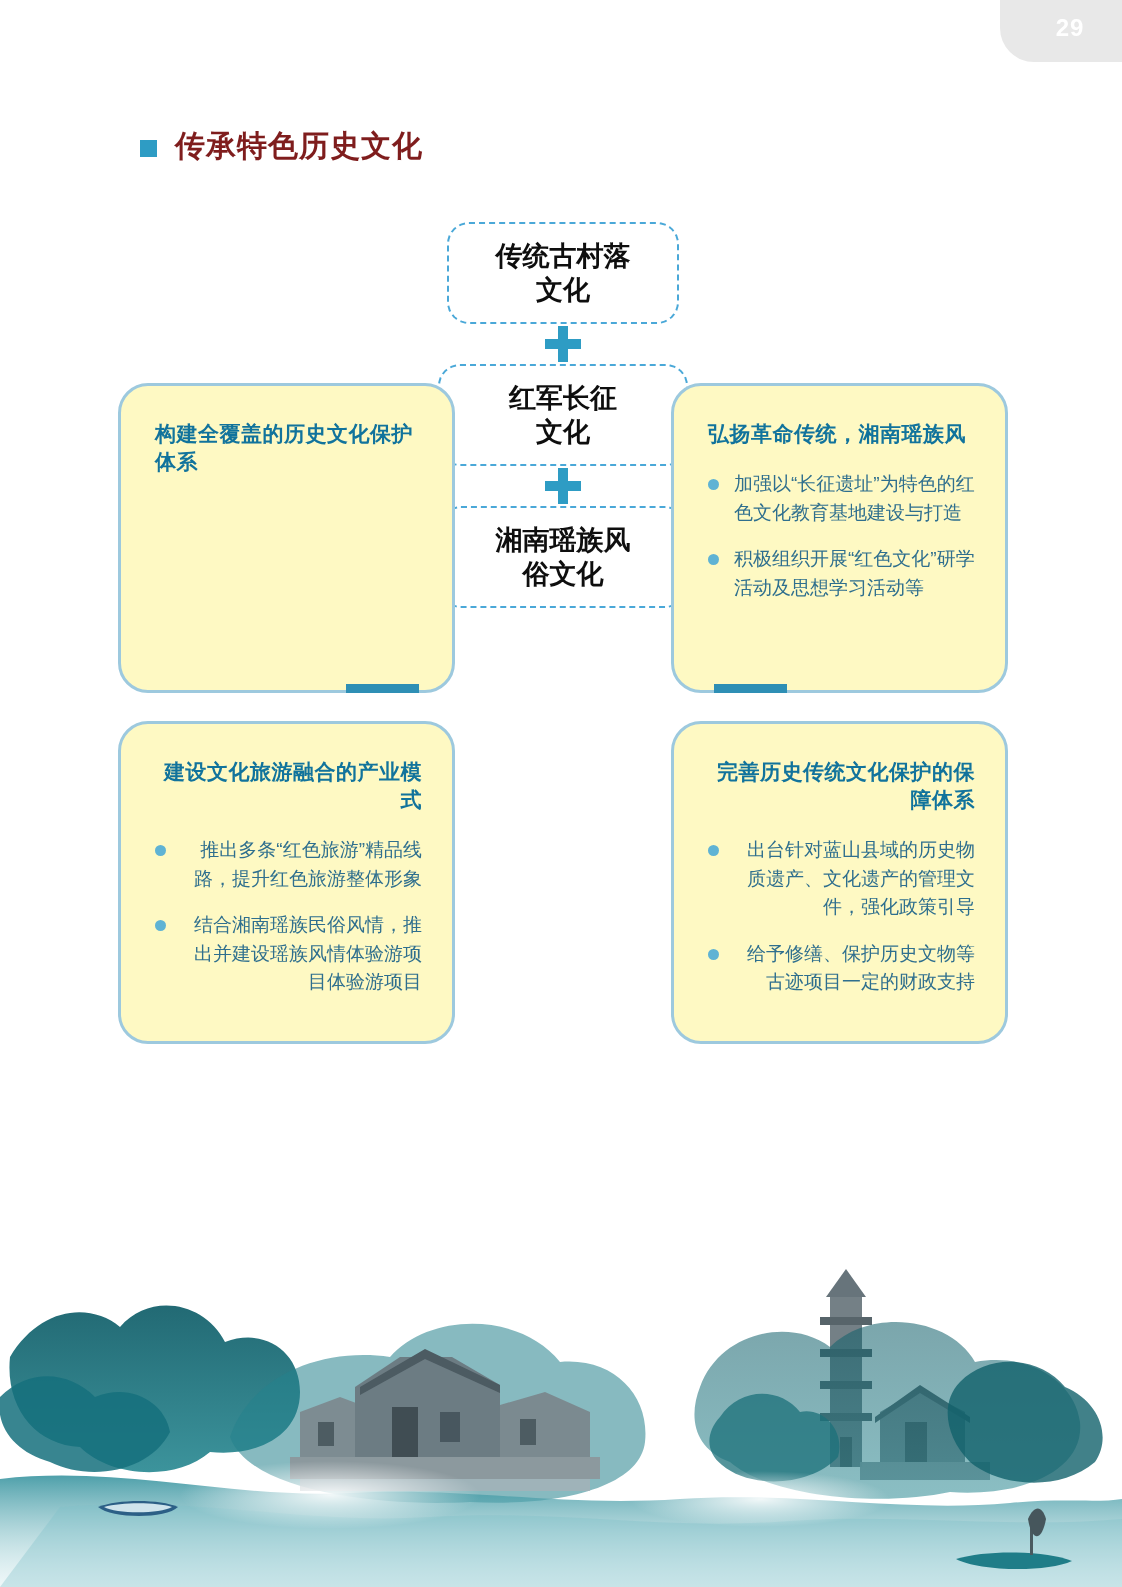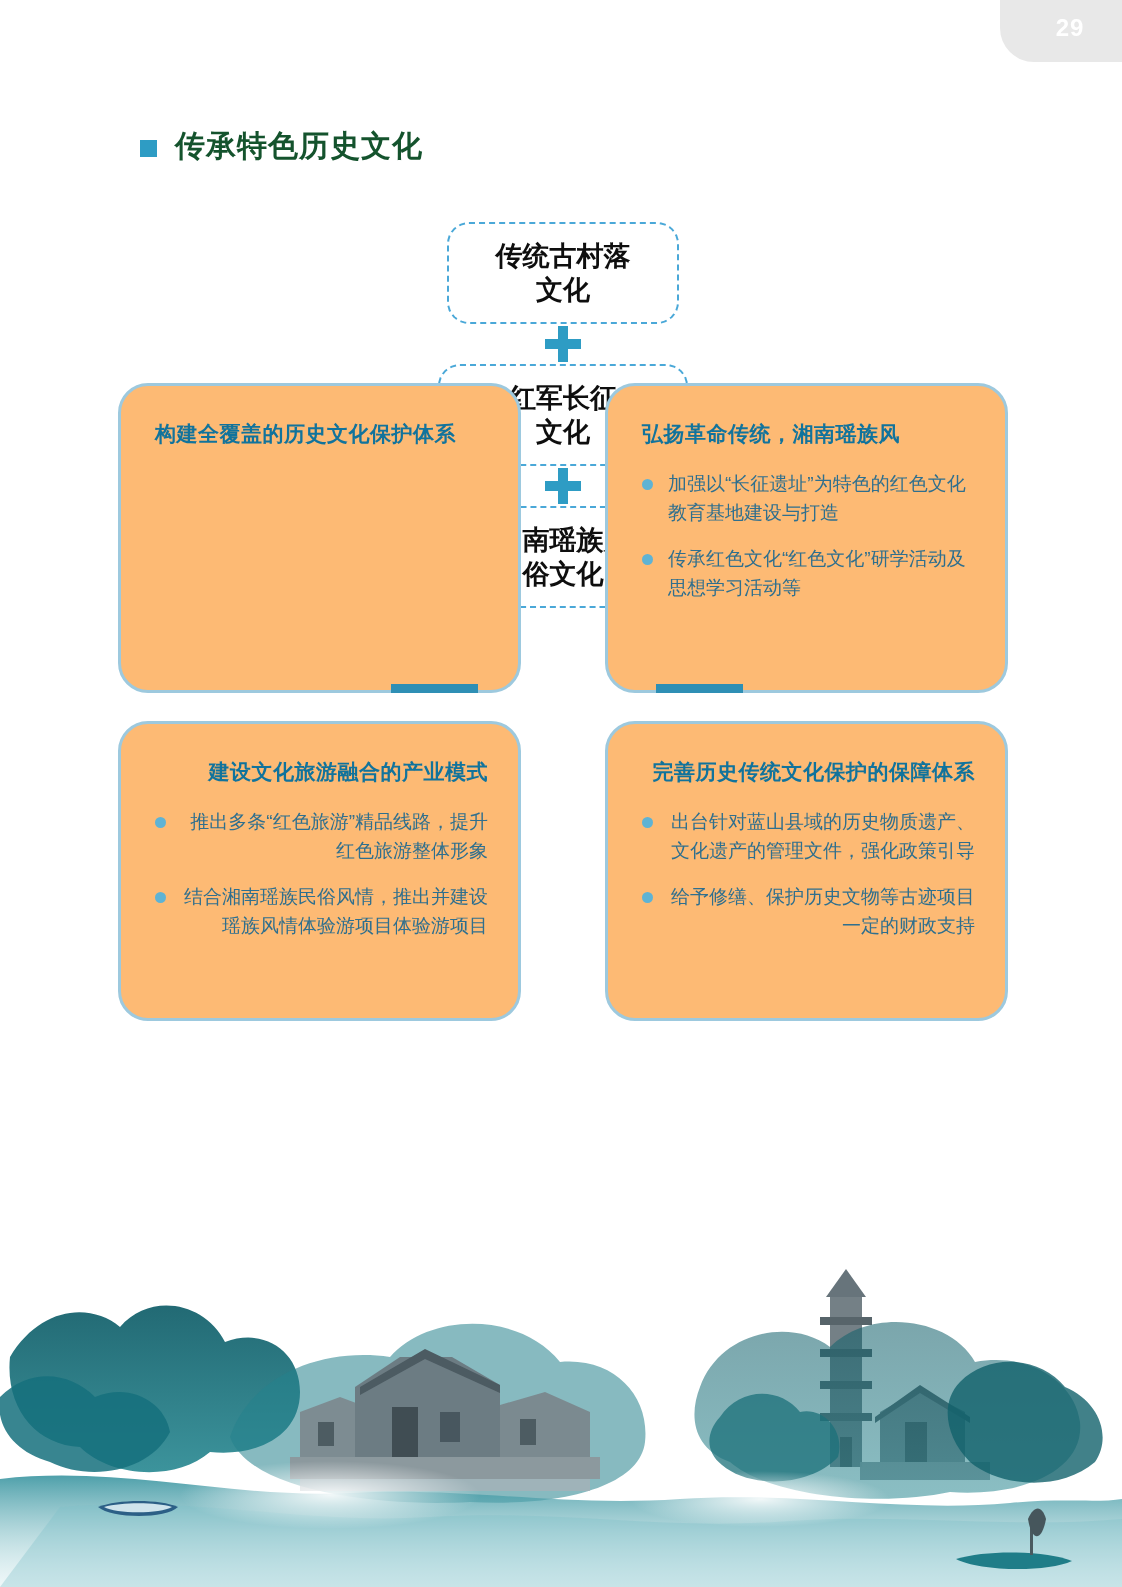--- a/index.html
+++ b/index.html
@@ -48,21 +48,21 @@
   .section-head .marker {
     width: 17px;
     height: 17px;
     background: #2e9cc4;
     margin-right: 18px;
     margin-top: 4px;
   }
   .section-head .title {
     font-size: 30px;
     font-weight: bold;
-    color: #14532d;
+    color: #7f1d1d;
     letter-spacing: 1px;
   }
 
   
   .pill-row {
     position: absolute;
     left: 118px;
     top: 222px;
     width: 890px;
     display: flex;
@@ -106,26 +106,26 @@
     width: 890px;
   }
   .grid-row {
     display: flex;
     justify-content: space-between;
   }
   .grid-row + .grid-row { margin-top: 28px; }
 
   .card {
     position: relative;
-    width: 403px;
+    width: 337px;
     box-sizing: border-box;
     border: 3px solid #9dc9de;
     border-radius: 30px;
     padding: 34px 30px 26px 30px;
-    background: #fdba74;
+    background: #fef9c3;
   }
   .card.h1 { min-height: 310px; }
   .card.h2 { min-height: 300px; text-align: right; }
 
   
   .accent {
     position: absolute;
     height: 9px;
     background: #2e8fb5;
     bottom: -3px;
@@ -226,21 +226,21 @@
     <div class="card h1">
       <div class="accent left"></div>
       <h3>构建全覆盖的历史文化保护体系</h3>
     </div>
 
     <div class="card h1">
       <div class="accent right"></div>
       <h3>弘扬革命传统，湘南瑶族风</h3>
       <ul>
         <li>加强以“长征遗址”为特色的红色文化教育基地建设与打造</li>
-        <li>传承红色文化“红色文化”研学活动及思想学习活动等</li>
+        <li>积极组织开展“红色文化”研学活动及思想学习活动等</li>
       </ul>
     </div>
 
   </div>
 
   <div class="grid-row">
 
     <div class="card h2">
       <h3>建设文化旅游融合的产业模式</h3>
       <ul>

